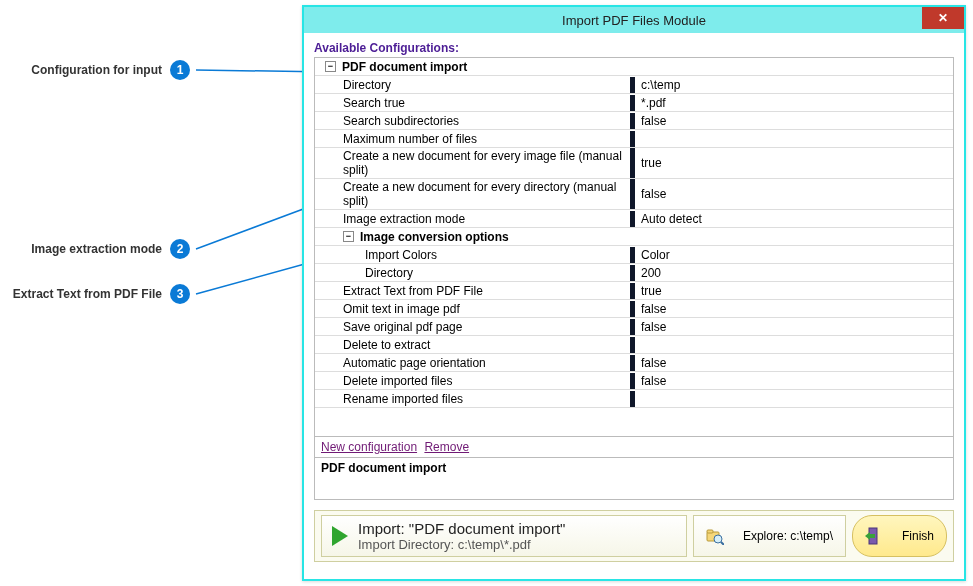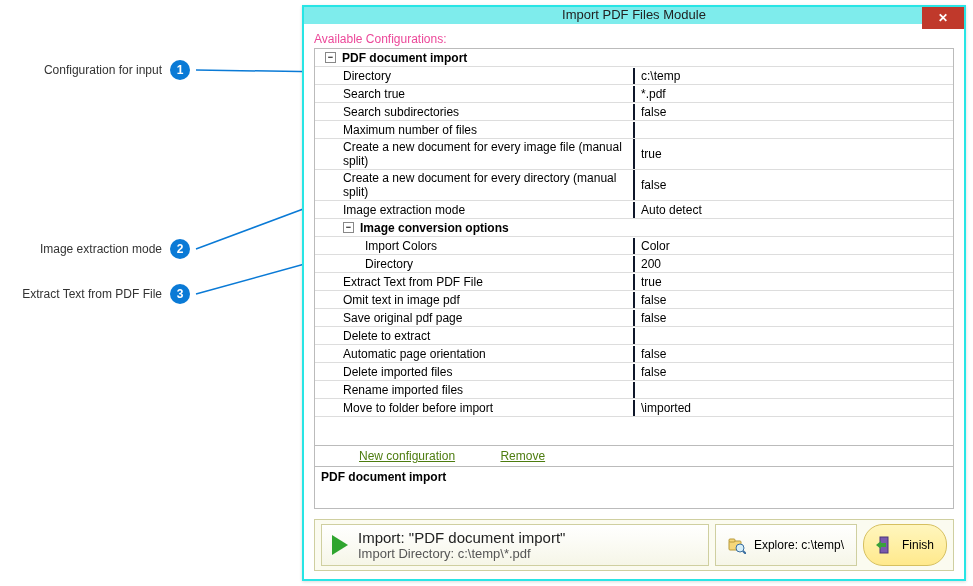--- a/index.html
+++ b/index.html
@@ -18,21 +18,21 @@
     width: 300px;
     pointer-events: none;
   }
   .ann-row {
     position: absolute;
     display: flex;
     align-items: center;
     gap: 8px;
     right: 110px;
   }
-  .ann-text { color: #333; white-space: nowrap; }
+  .ann-text { color: #333; white-space: nowrap; font-weight: bold; }
   .ann-badge {
     width: 20px; height: 20px;
     border-radius: 50%;
     background: #0a7ad6;
     color: #fff;
     font-weight: bold;
     display: flex;
     align-items: center;
     justify-content: center;
     font-size: 12px;
@@ -51,21 +51,21 @@
     border: 2px solid #28e5e5;
     background: #fff;
     display: flex;
     flex-direction: column;
     box-shadow: 0 1px 3px rgba(0,0,0,0.15);
   }
   .titlebar {
     height: 26px;
     background: #7eecec;
     display: flex;
-    align-items: flex-start;
+    align-items: center;
     position: relative;
   }
   .titlebar .title {
     flex: 1;
     text-align: center;
     color: #222;
     font-size: 13px;
   }
   .close-btn {
     position: absolute;
@@ -80,39 +80,39 @@
   .close-btn span { color: #fff; font-size: 12px; font-weight: bold; }
 
   .body-area {
     flex: 1;
     background: #fff;
     padding: 6px 10px 8px 10px;
     display: flex;
     flex-direction: column;
   }
   .section-label {
-    font-weight: normal;
-    color: #ec4899;
+    font-weight: bold;
+    color: #4c1d95;
     margin: 2px 0 2px 0;
   }
   .grid {
     border: 1px solid #bbb;
     flex: 0 0 auto;
   }
   .grid-row {
     display: flex;
     border-bottom: 1px solid #ddd;
     min-height: 18px;
     align-items: center;
   }
   .grid-row:last-child { border-bottom: none; }
   .prop-name {
     width: 320px;
     padding: 1px 4px 1px 6px;
-    border-right: 2px solid #0f172a;
+    border-right: 5px solid #0f172a;
     display: flex;
     align-items: center;
   }
   .prop-val {
     flex: 1;
     padding: 1px 6px;
   }
   .expander {
     width: 11px; height: 11px;
     border: 1px solid #888;
@@ -134,25 +134,24 @@
   .indent2 { padding-left: 50px; }
   .indent2b { padding-left: 28px; }
   .empty-row { height: 28px; }
 
   .links-row {
     border: 1px solid #bbb;
     border-top: none;
     padding: 3px 6px;
   }
   .links-row a {
-    color: #4d7c0f;
+    color: #701a75;
     text-decoration: underline;
     cursor: pointer;
     margin-right: 4px;
-    margin-left: 38px;
   }
   .desc-box {
     border: 1px solid #bbb;
     border-top: none;
     height: 42px;
     padding: 3px 6px;
     font-weight: bold;
   }
 
   .bottom-bar {
@@ -183,21 +182,21 @@
     border-bottom: 10px solid transparent;
   }
   .import-texts .t1 { font-size: 15px; color: #222; }
   .import-texts .t2 { font-size: 13px; color: #555; }
   .explore-btn, .finish-btn {
     height: 42px;
     border: 1px solid #cfcfa0;
     background: linear-gradient(#fff,#f6f6e8);
     display: flex;
     align-items: center;
-    gap: 8px;
+    gap: 19px;
     padding: 0 12px;
     cursor: pointer;
     font-size: 12px;
   }
   .finish-btn {
     background: linear-gradient(#fff6be,#ffe98c);
     border-color: #d6c060;
     border-radius: 20px;
   }
   .magnify-icon svg, .door-icon svg { display:block; }
@@ -340,26 +339,20 @@
         <div class="prop-name indent1">
             <span>Delete imported files</span>
           </div>
         <div class="prop-val">false</div>
       </div>
       <div class="grid-row">
         <div class="prop-name indent1">
             <span>Rename imported files</span>
           </div>
         <div class="prop-val"></div>
-      </div>
-      <div class="grid-row">
-        <div class="prop-name indent1">
-            <span>Move to folder before import</span>
-          </div>
-        <div class="prop-val">\imported</div>
       </div>
       <div class="grid-row empty-row"></div>
     </div>
 
     <div class="links-row">
       <a>New configuration</a>
       <a>Remove</a>
     </div>
 
     <div class="desc-box">PDF document import</div>

